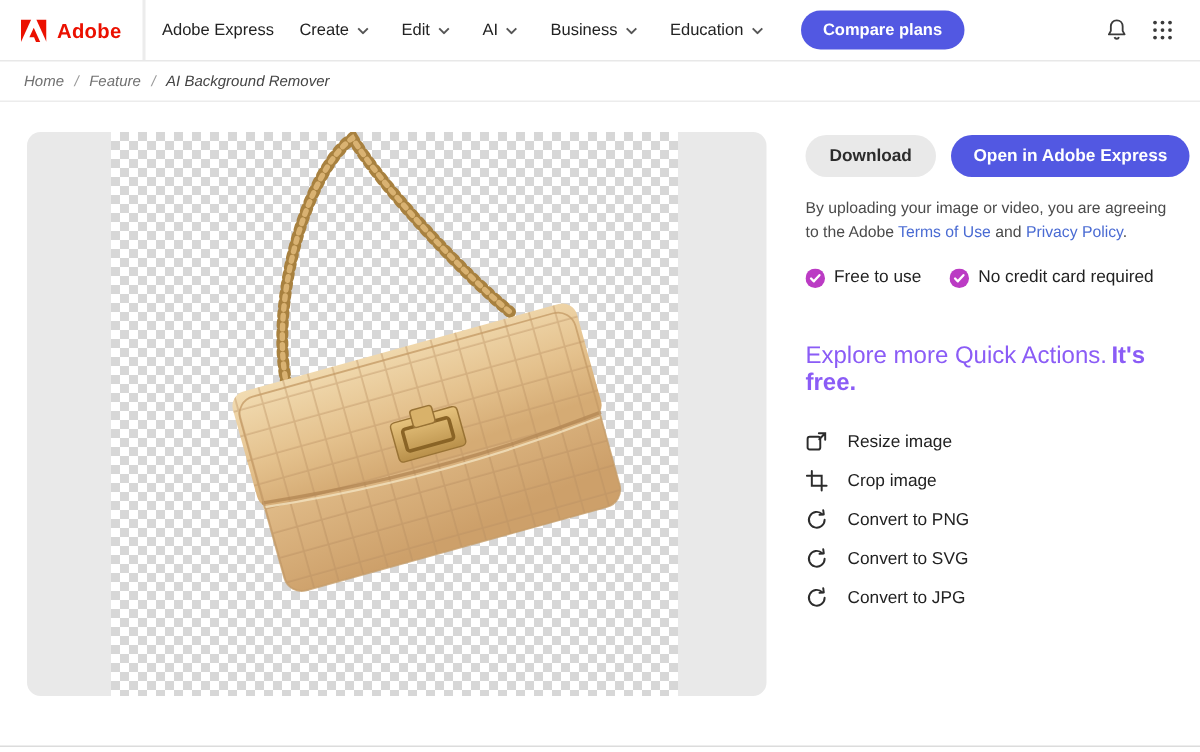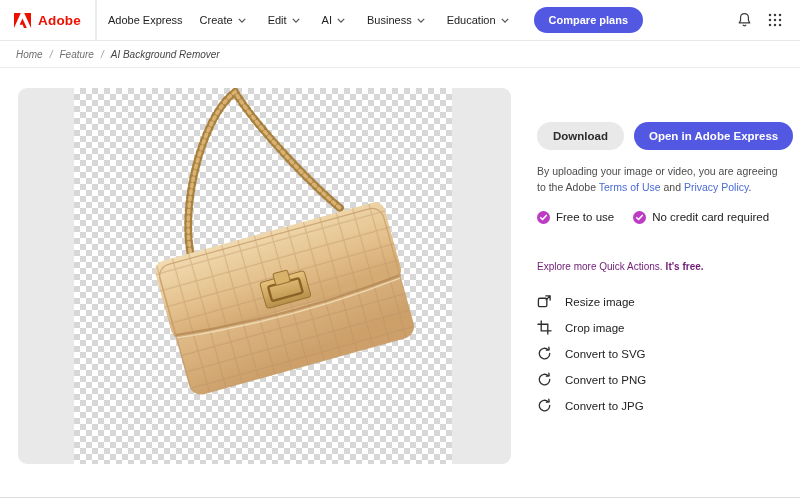--- a/index.html
+++ b/index.html
@@ -36,30 +36,30 @@
   .checker { position:absolute; left:56px; top:0; width:378px; height:376px;
     background-color:#fff;
     background-image:
       linear-gradient(45deg,#d7d7d7 25%,transparent 25%,transparent 75%,#d7d7d7 75%),
       linear-gradient(45deg,#d7d7d7 25%,transparent 25%,transparent 75%,#d7d7d7 75%);
     background-size:12px 12px; background-position:0 0,6px 6px; }
   .bag-svg { position:absolute; left:0; top:0; }
 
   
   .panel { margin:22px 0 0 26px; width:245px; }
-  .btn-row { display:flex; gap:10px; align-items:center;margin-top:32px; }
+  .btn-row { display:flex; gap:10px; align-items:center; }
   .btn { border:none; border-radius:15px; font-size:11.5px; font-weight:bold;
     padding:8px 16px; cursor:pointer; white-space:nowrap; }
   .btn-secondary { background:#e9e9e9; color:#2c2c2c; }
   .btn-primary { background:#5258e2; color:#fff; padding:8px 15px; }
   .legal { margin-top:13px; font-size:10.5px; line-height:1.55; color:#4b4b4b; width:242px; }
   .legal a { color:#4a6bd3; text-decoration:none; cursor:pointer; }
   .badges { margin-top:15px; display:flex; gap:19px; }
   .badge { display:flex; align-items:center; gap:6px; font-size:11.5px; color:#222; }
-  .explore { margin-top:37px; font-size:10px; color:#701a75; }
+  .explore { margin-top:37px; font-size:16px; color:#8b5cf6; }
   .explore b { margin-left:3px; }
   .actions { margin-top:17px; display:flex; flex-direction:column; }
   .action-row { display:flex; align-items:center; gap:13px; height:26px; cursor:pointer;
     font-size:11.5px; color:#222; }
   .action-row svg { flex:0 0 auto; }
 
   .footer-line { position:absolute; left:0; top:497px; width:800px; border-top:1px solid #dcdcdc; }
 </style>
 </head>
 <body>
@@ -239,28 +239,28 @@
             <path d="M4.5 1v10.5H15" fill="none" stroke="#2c2c2c" stroke-width="1.4" stroke-linecap="round"></path>
             <path d="M1 4.5h10.5V15" fill="none" stroke="#2c2c2c" stroke-width="1.4" stroke-linecap="round"></path>
           </svg>
           <span>Crop image</span>
         </div>
         <div class="action-row">
           <svg width="15" height="15" viewBox="0 0 16 16">
             <path d="M13.6 8a5.6 5.6 0 1 1-1.7-4" fill="none" stroke="#2c2c2c" stroke-width="1.4" stroke-linecap="round"></path>
             <path d="M12.6 1.2l.4 3-3 .3" fill="none" stroke="#2c2c2c" stroke-width="1.4" stroke-linecap="round" stroke-linejoin="round"></path>
           </svg>
-          <span>Convert to SVG</span>
+          <span>Convert to PNG</span>
         </div>
         <div class="action-row">
           <svg width="15" height="15" viewBox="0 0 16 16">
             <path d="M13.6 8a5.6 5.6 0 1 1-1.7-4" fill="none" stroke="#2c2c2c" stroke-width="1.4" stroke-linecap="round"></path>
             <path d="M12.6 1.2l.4 3-3 .3" fill="none" stroke="#2c2c2c" stroke-width="1.4" stroke-linecap="round" stroke-linejoin="round"></path>
           </svg>
-          <span>Convert to PNG</span>
+          <span>Convert to SVG</span>
         </div>
         <div class="action-row">
           <svg width="15" height="15" viewBox="0 0 16 16">
             <path d="M13.6 8a5.6 5.6 0 1 1-1.7-4" fill="none" stroke="#2c2c2c" stroke-width="1.4" stroke-linecap="round"></path>
             <path d="M12.6 1.2l.4 3-3 .3" fill="none" stroke="#2c2c2c" stroke-width="1.4" stroke-linecap="round" stroke-linejoin="round"></path>
           </svg>
           <span>Convert to JPG</span>
         </div>
       </div>
     </div>

